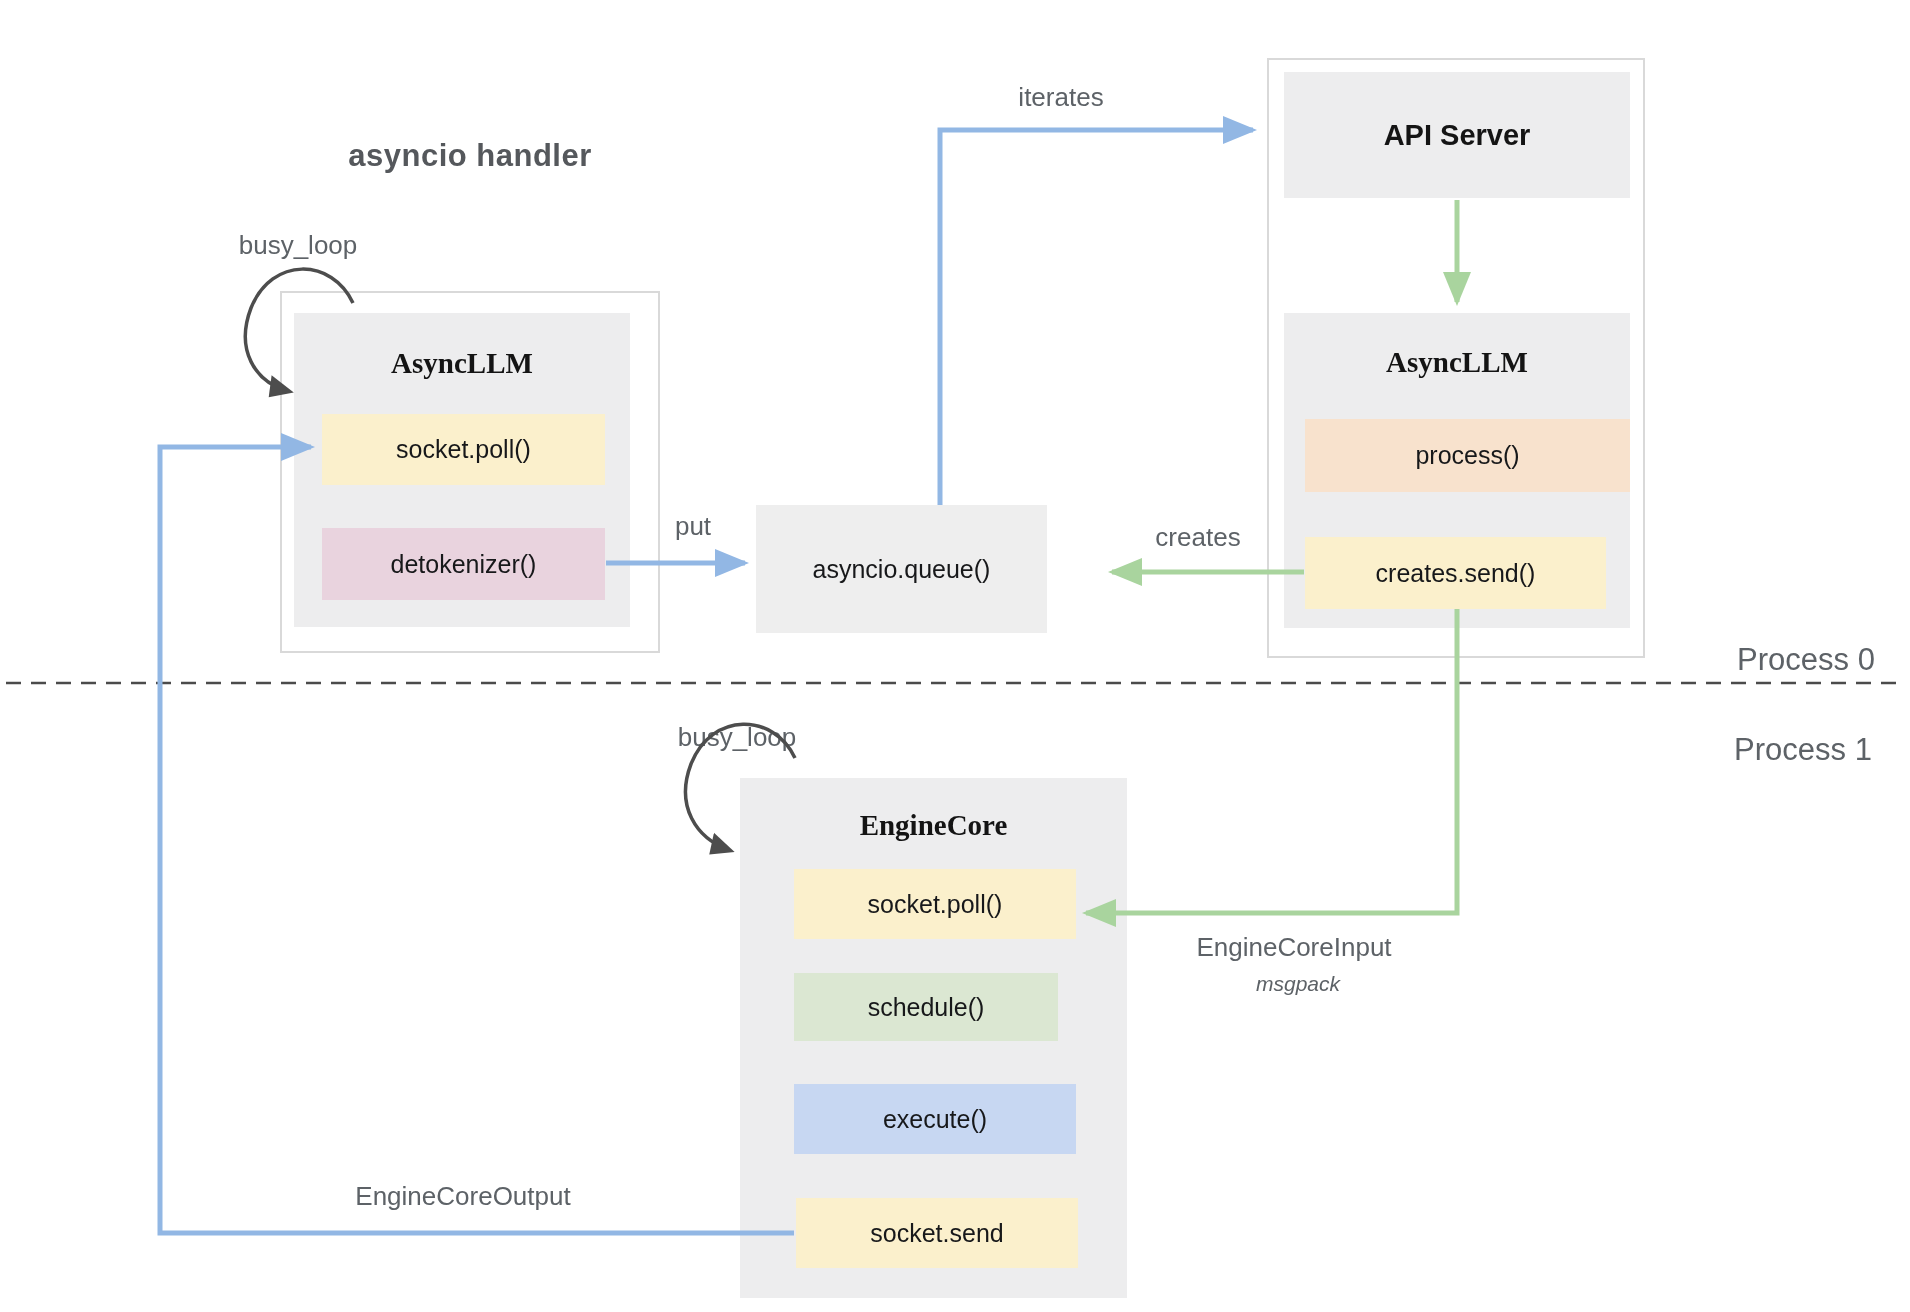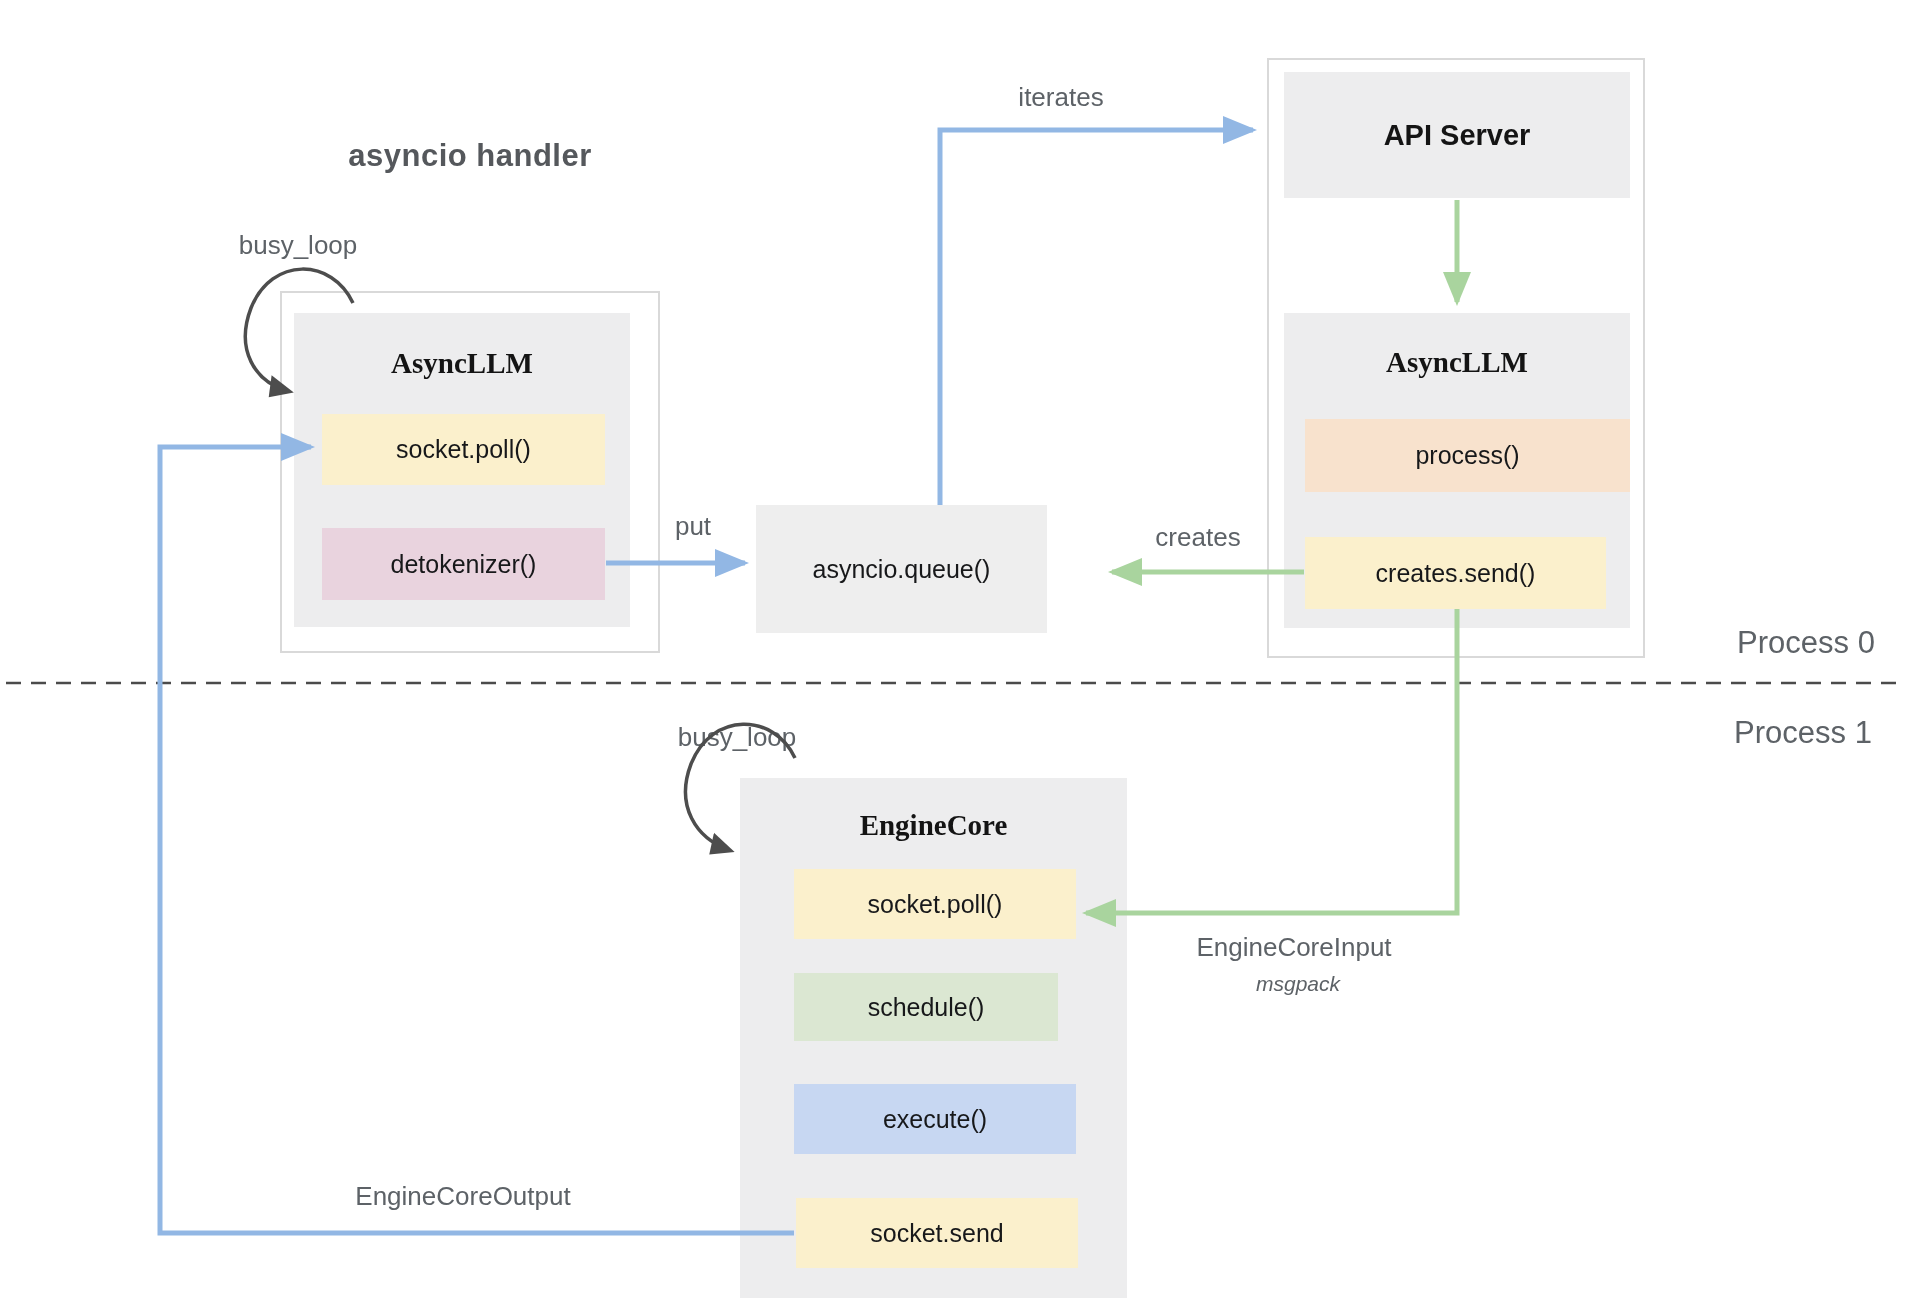--- a/index.html
+++ b/index.html
@@ -4,21 +4,21 @@
 <style>
   html,body{margin:0;padding:0;background:#ffffff;}
   .canvas{
     position:relative;width:1910px;height:1312px;background:#fff;overflow:hidden;
     font-family:"Liberation Sans","DejaVu Sans",sans-serif;
   }
   .lbl{position:absolute;transform:translate(-50%,-50%);white-space:nowrap;}
   .section-title{font-size:31px;font-weight:700;color:#55585c;letter-spacing:.5px;}
   .small-lbl{font-size:26px;color:#5d6267;}
   .italic-lbl{font-size:21px;font-style:italic;color:#5d6267;}
-  .process-lbl{font-size:31px;color:#5d6267;}
+  .process-lbl{font-size:31px;color:#5d6267;margin-top:17px;}
   .outer{position:absolute;background:#ffffff;border:2px solid #d9d9d9;box-sizing:border-box;}
   .graybox{position:absolute;background:var(--gray-box,#ededee);}
   .node-title{position:absolute;left:0;width:100%;text-align:center;
     font-size:29px;font-weight:700;color:#141414;transform:translateY(-50%);font-family:Liberation Serif, serif;}
   .method{position:absolute;display:flex;align-items:center;justify-content:center;
     font-size:25px;color:#17181a;}
   .queuebox{position:absolute;background:var(--queue-gray,#eeeeee);display:flex;
     align-items:center;justify-content:center;font-size:25px;color:#17181a;}
   .flexcenter{display:flex;align-items:center;justify-content:center;}
   svg.arrows{position:absolute;left:0;top:0;pointer-events:none;}

